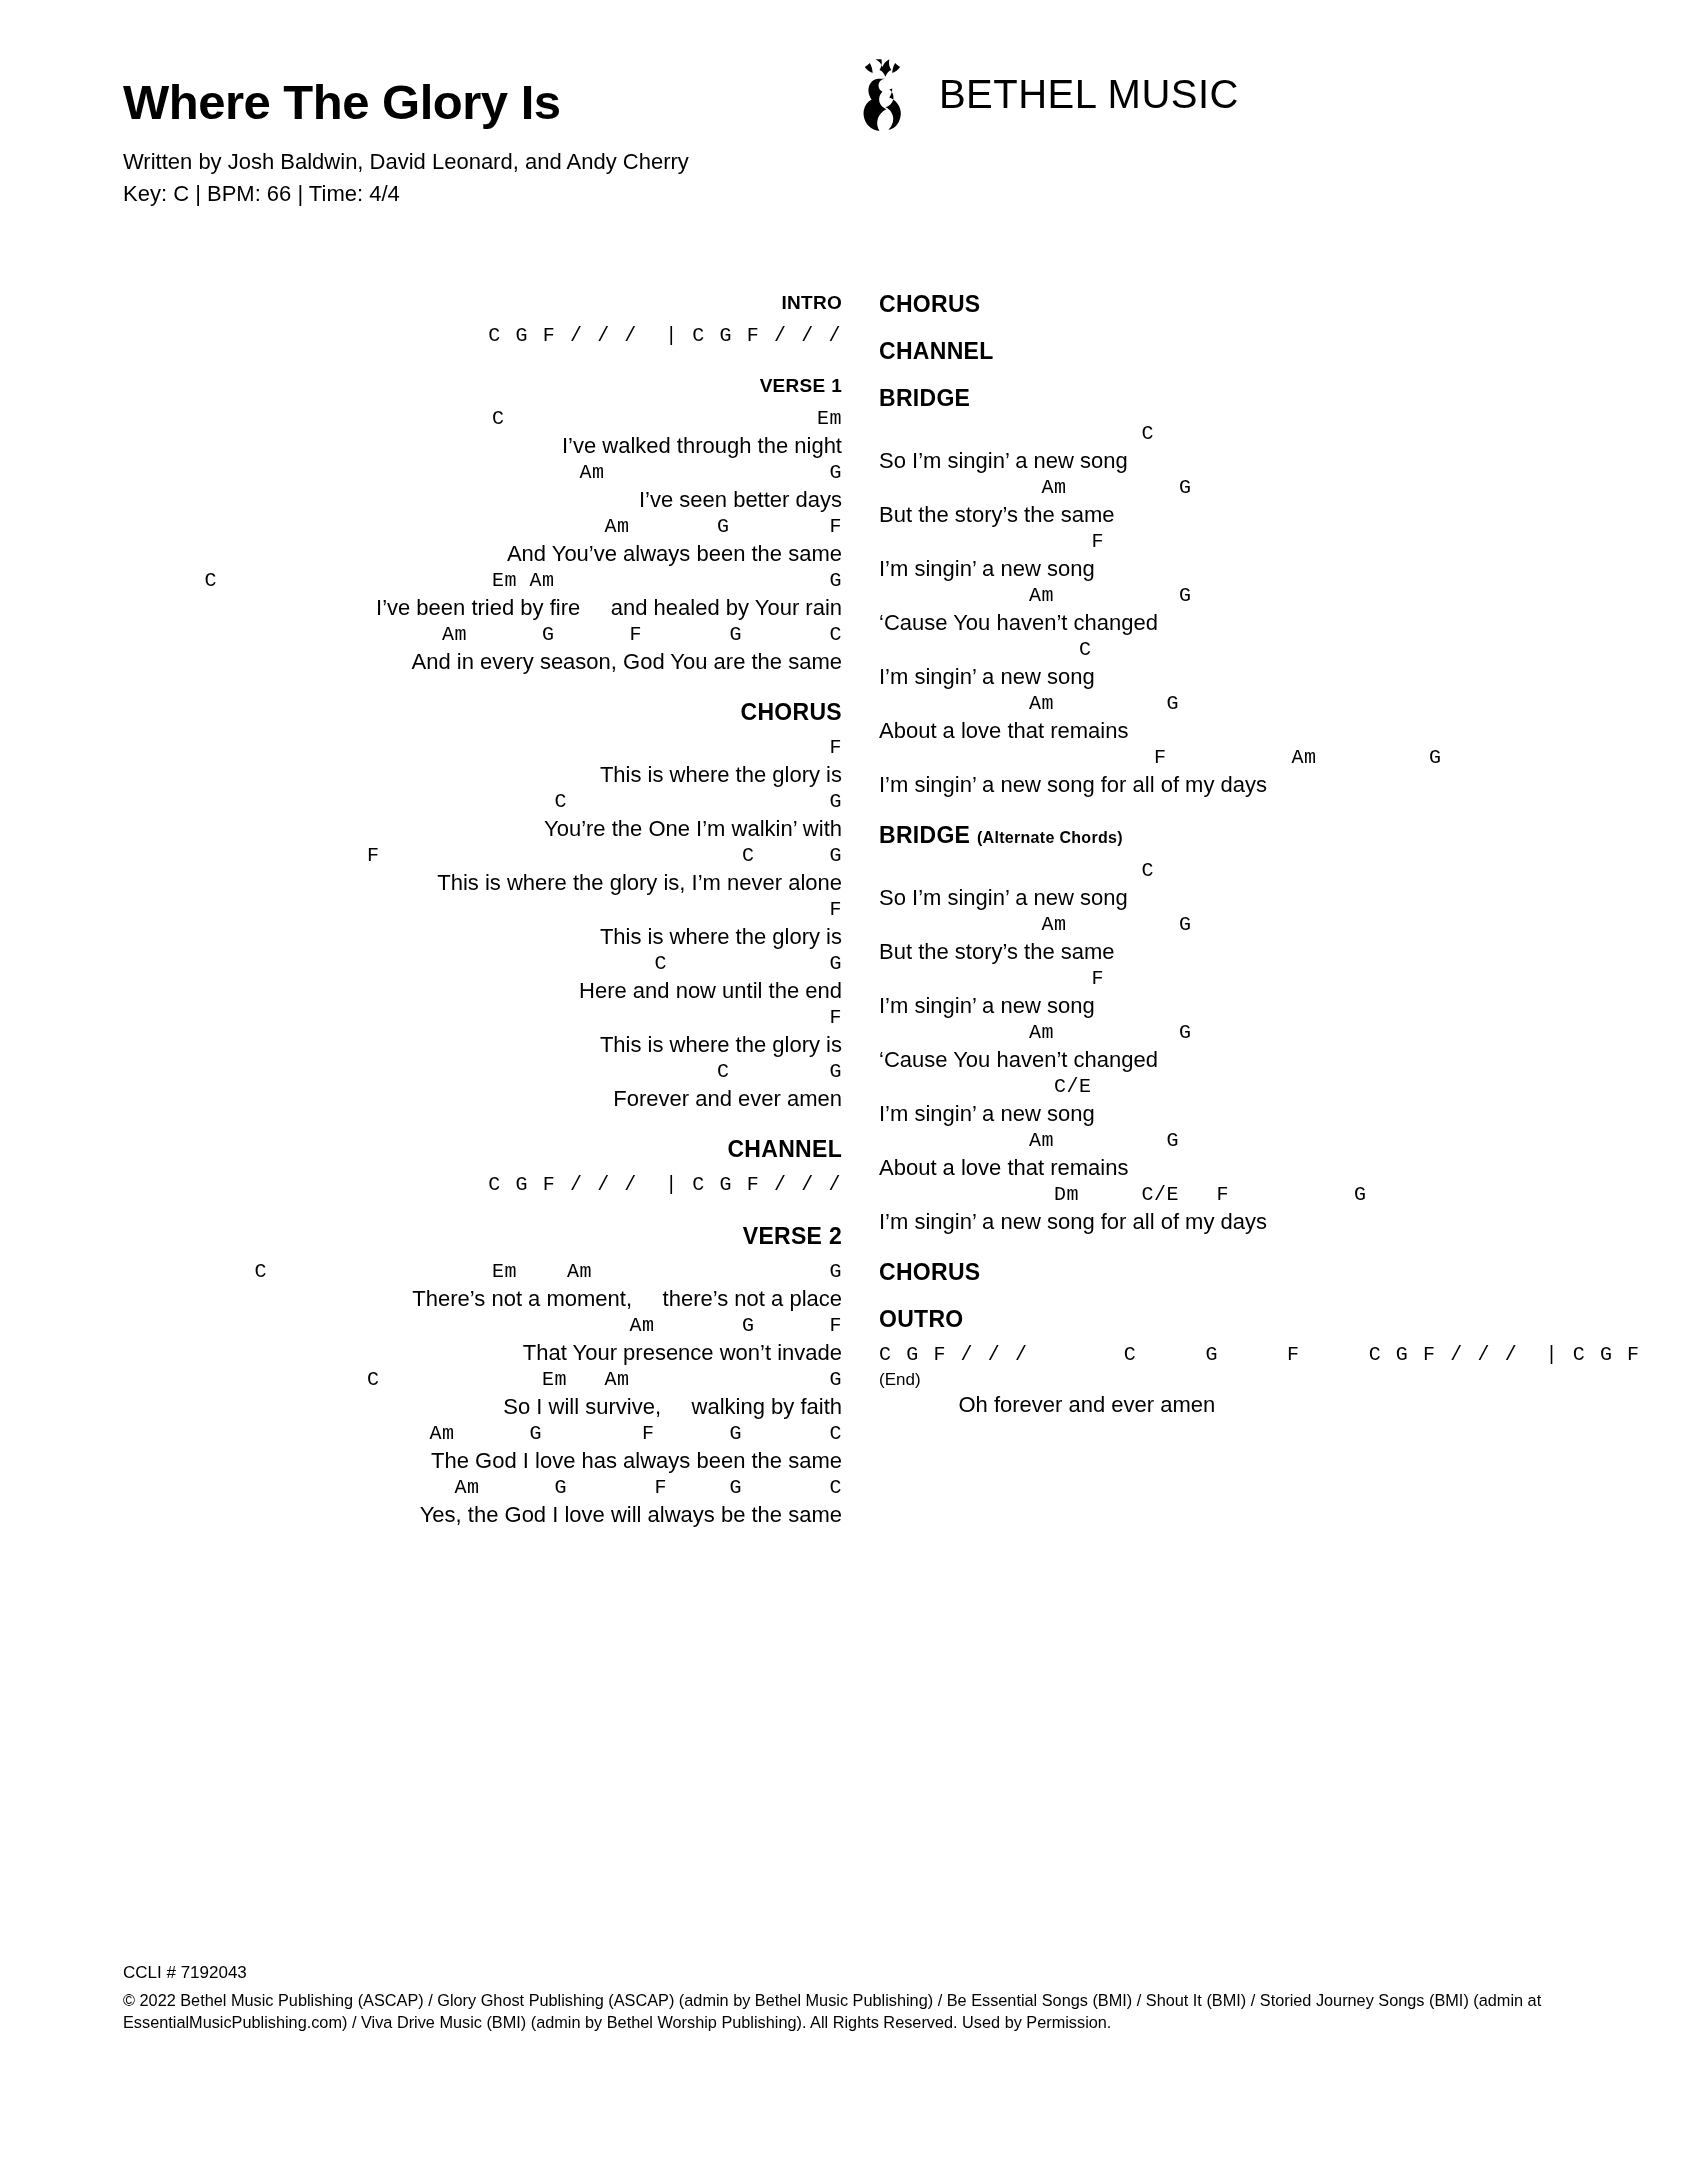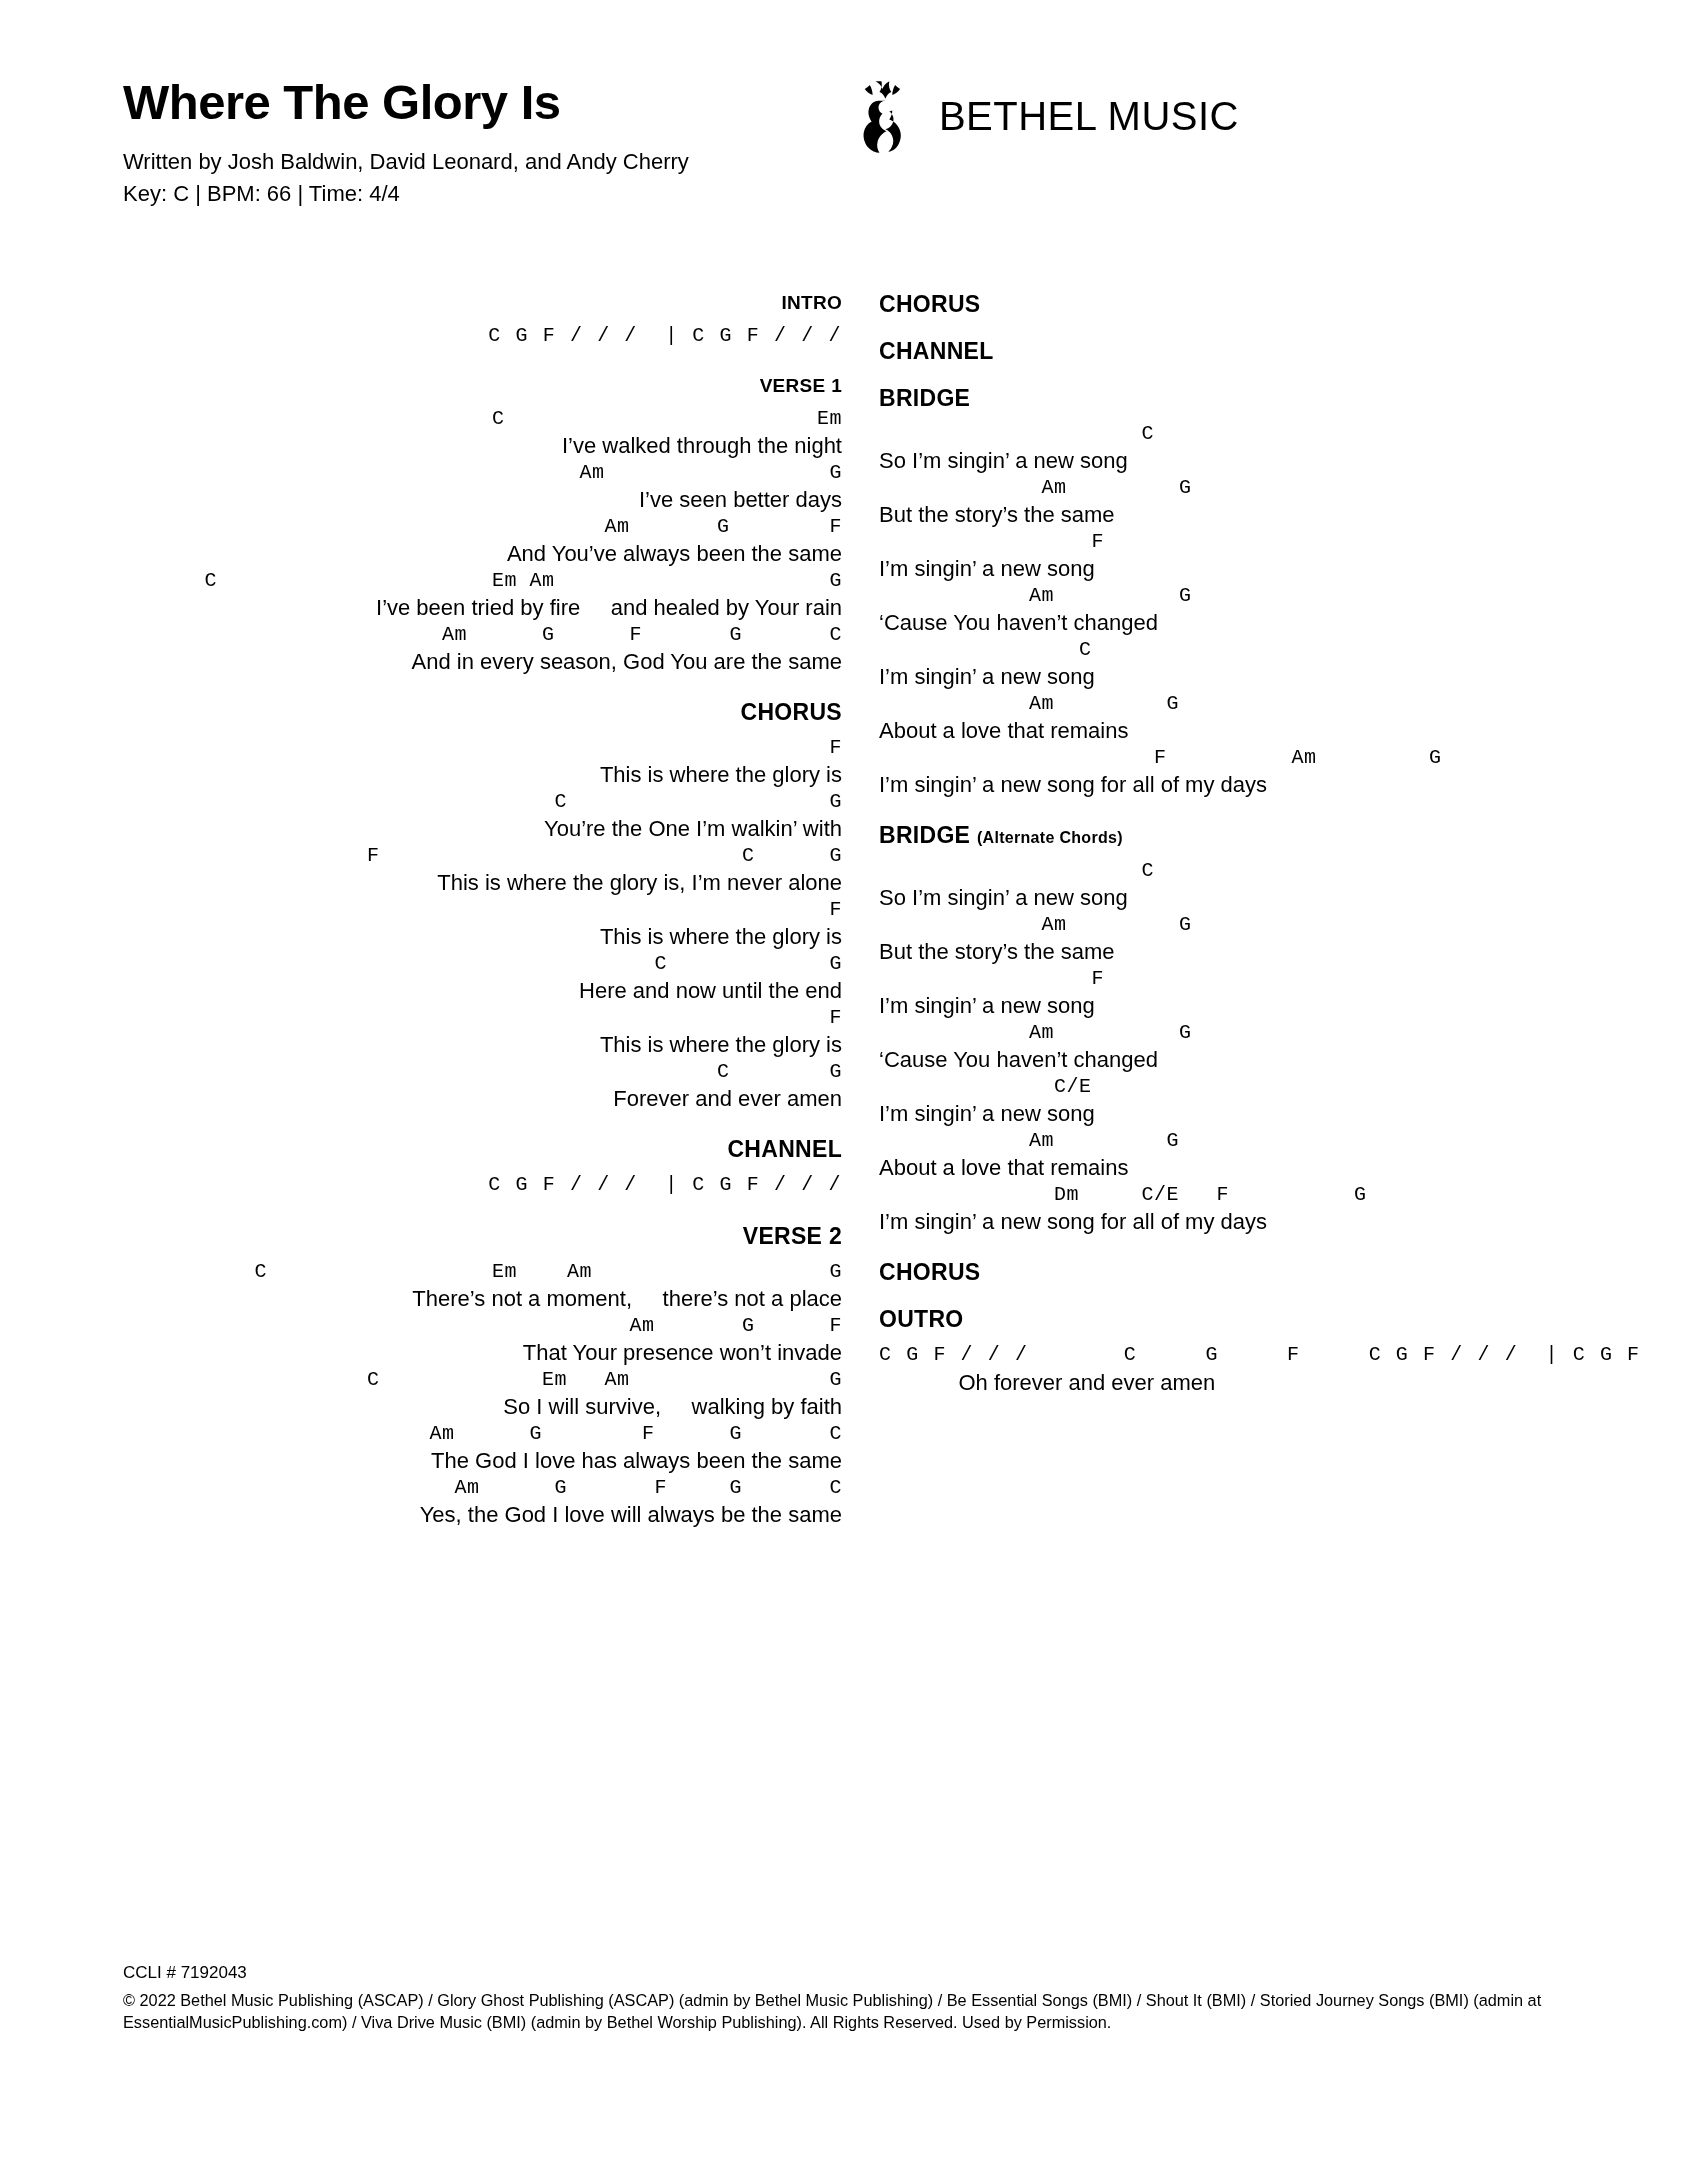--- a/index.html
+++ b/index.html
@@ -44,21 +44,21 @@
     line-height: 1.45;
   }
   .keyline {
     font-size: 22px;
     line-height: 1.45;
   }
 
   .logo {
     position: absolute;
     right: 121px;
-    top: 79px;
+    top: 57px;
     display: flex;
     align-items: center;
     gap: 32px;
   }
   .logo-text {
     font-size: 40px;
     letter-spacing: 0.5px;
     font-family: "Liberation Sans", sans-serif;
     font-weight: 400;
   }
@@ -277,20 +277,21 @@
 
     <div class="section">
       <div class="sec-label big">CHORUS</div>
     </div>
 
     <div class="spacer-sm"></div>
 
     <div class="section">
       <div class="sec-label big">OUTRO</div>
       <div class="chordrun">C G F / / /       C     G     F     C G F / / /  | C G F</div>
+      <div class="small-note">(End)</div>
       <div class="lyricline">             Oh forever and ever amen</div>
     </div>
 
   </div>
 
   <div class="footer">
     <div class="ccli">CCLI # 7192043</div>
     <div class="copy">© 2022 Bethel Music Publishing (ASCAP) / Glory Ghost Publishing (ASCAP) (admin by Bethel Music Publishing) / Be Essential Songs (BMI) / Shout It (BMI) / Storied Journey Songs (BMI) (admin at EssentialMusicPublishing.com) / Viva Drive Music (BMI) (admin by Bethel Worship Publishing). All Rights Reserved. Used by Permission.</div>
   </div>
 

